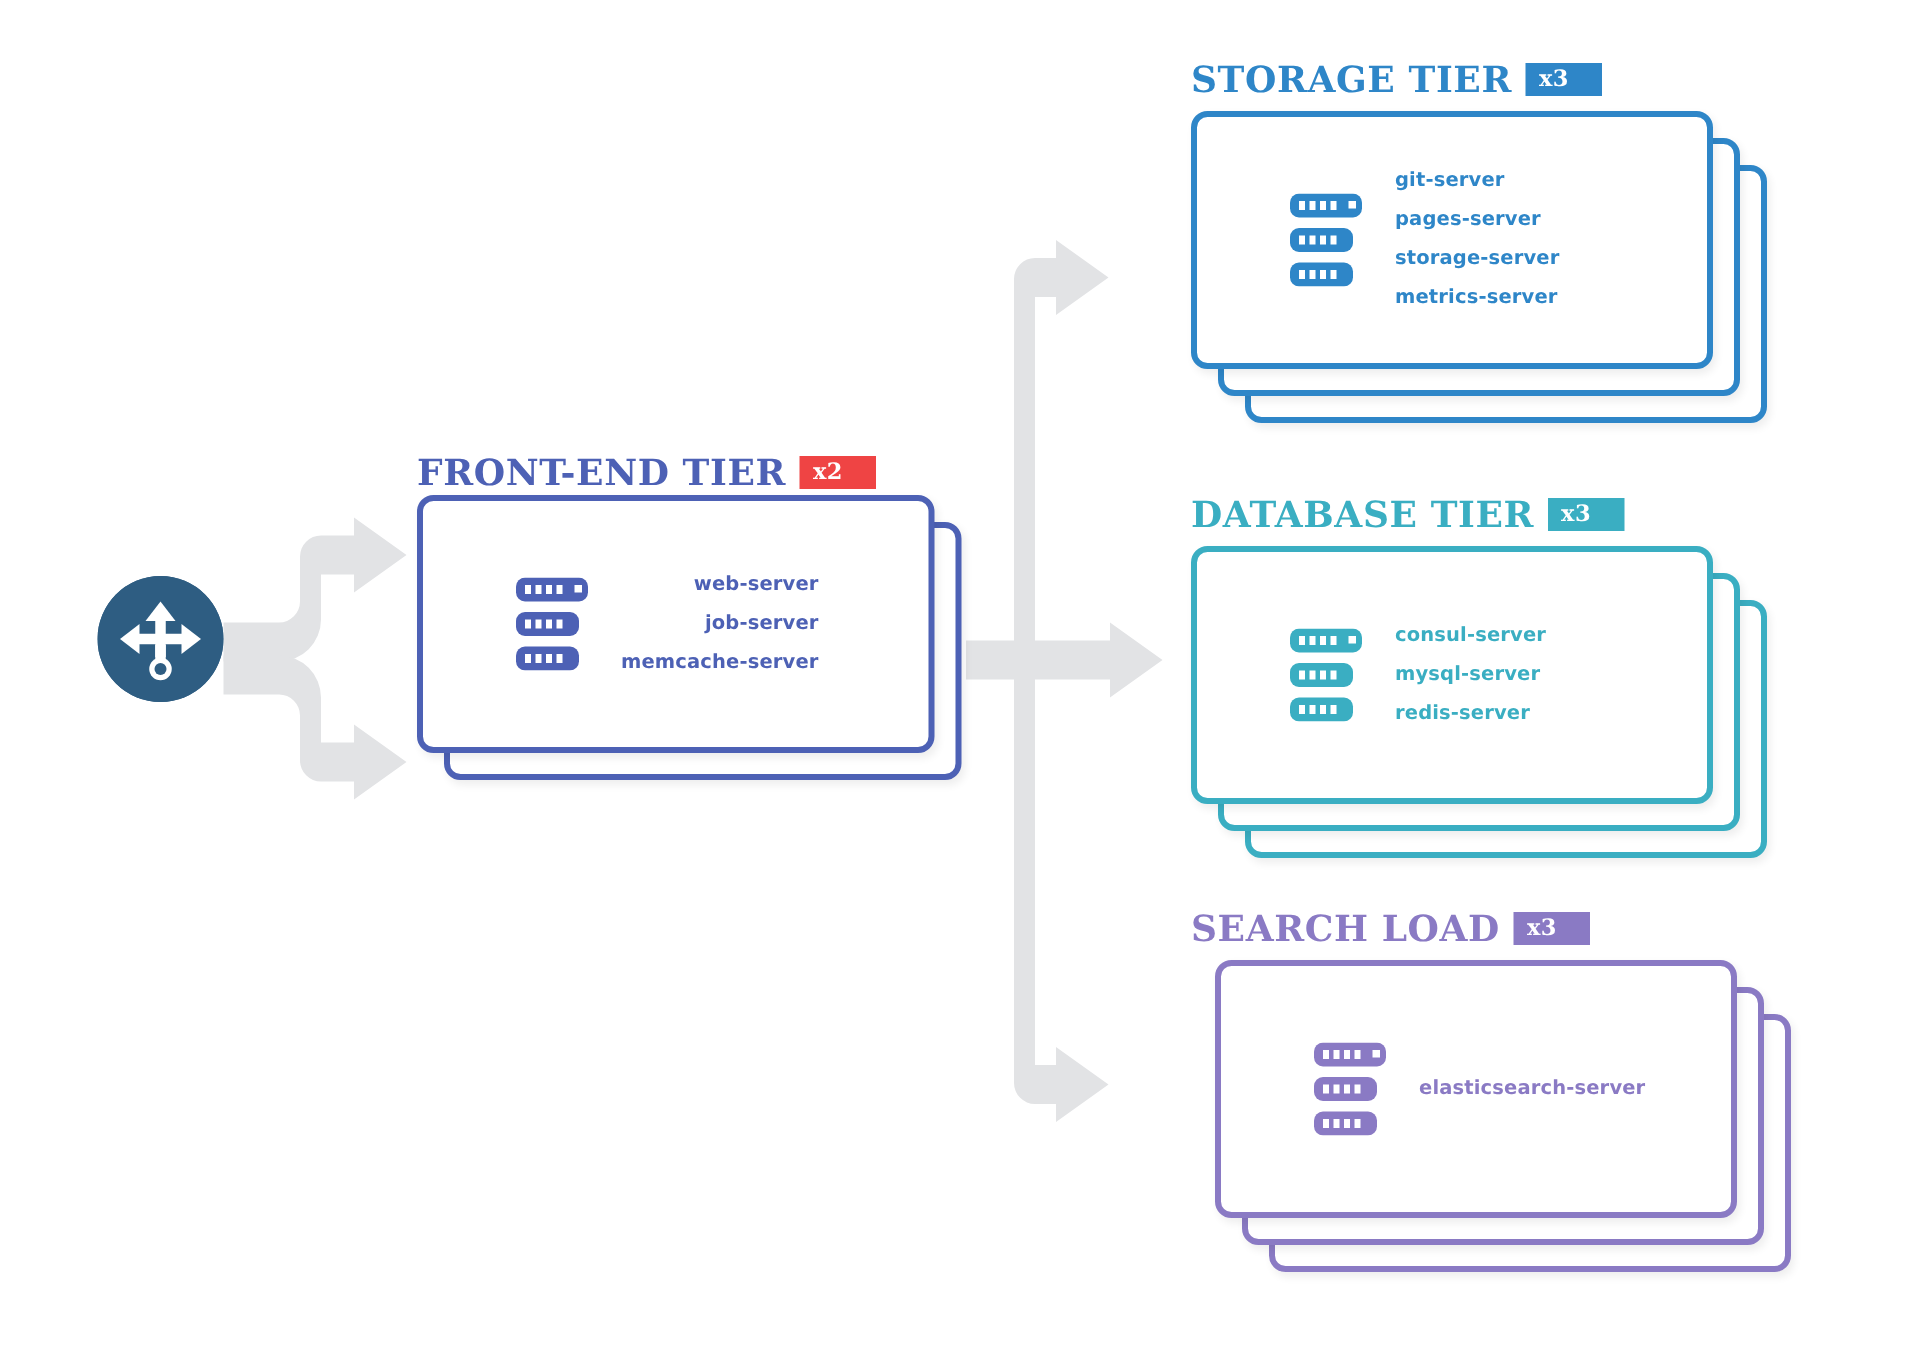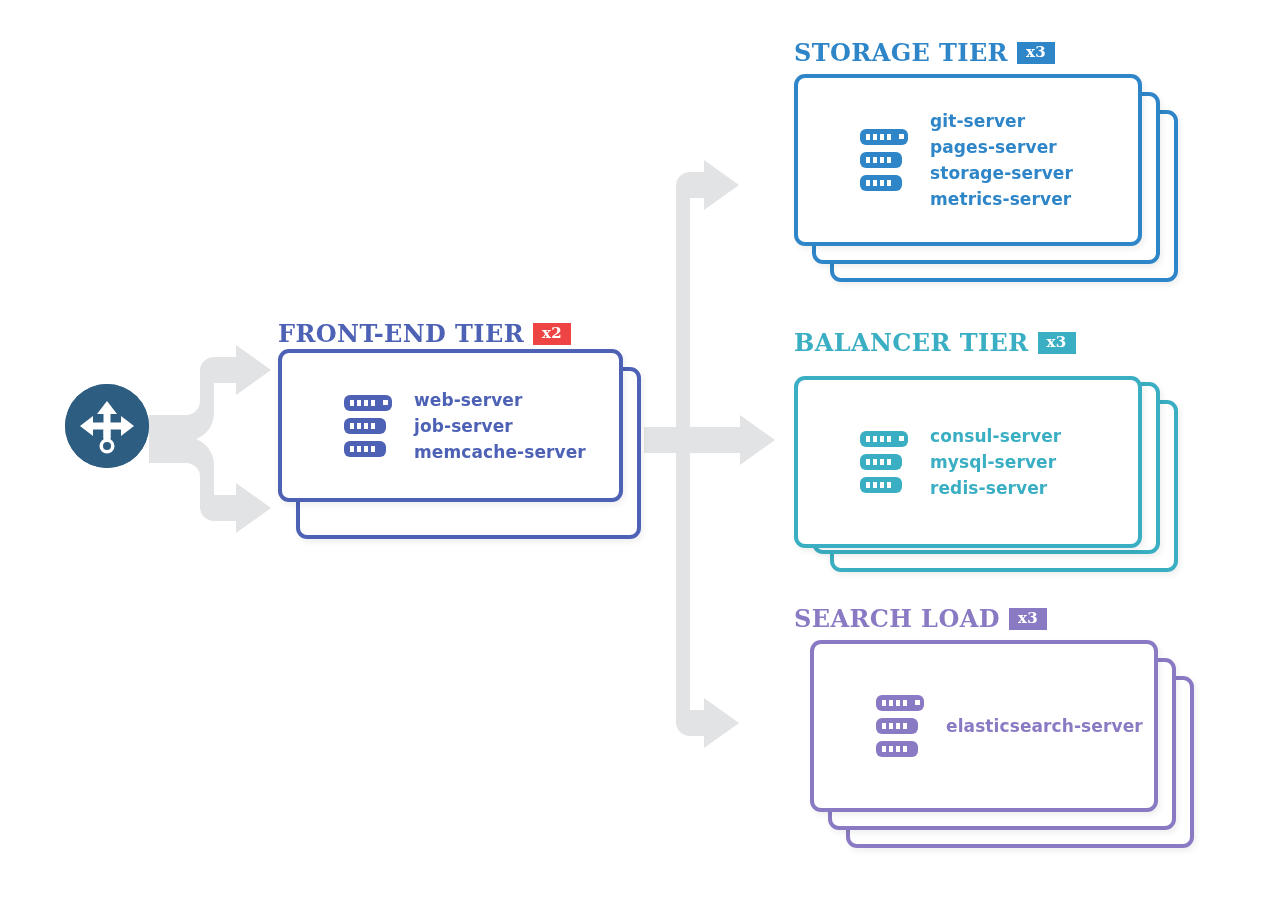--- a/index.html
+++ b/index.html
@@ -68,21 +68,21 @@
     font-family: "DejaVu Serif", serif;
     font-weight: bold;
     font-size: 24px;
     letter-spacing: 0.4px;
   }
   .tier-badge {
     font-family: "DejaVu Serif", serif;
     font-weight: bold;
     font-size: 15px;
     color: #ffffff;
-    padding: 3px 9px 4px 9px;
+    padding: 3px 22px 4px 9px;
     line-height: 1;
     letter-spacing: 0.3px;
   }
 
   .stack {
     position: absolute;
     left: 0;
   }
   .card {
     position: absolute;
@@ -103,21 +103,21 @@
     padding-left: 62px;
   }
   .rack-icon { flex: 0 0 auto; }
   .rack-icon svg { display: block; }
   .server-list {
     display: flex;
     flex-direction: column;
     gap: 4px;
     font-family: "DejaVu Sans", sans-serif;
     font-weight: bold;
-    font-size: 17px;
+    font-size: 13px;
     line-height: 22px;
     letter-spacing: 0.1px;
   }
   .server-item { white-space: nowrap; }
 </style>
 </head>
 <body>
 
 <div id="canvas">
 
@@ -159,31 +159,31 @@
         <polygon points="15,42 28,32 28,52"></polygon>
         <polygon points="69,42 56,32 56,52"></polygon>
 
         <rect x="38.5" y="46" width="7" height="12"></rect>
         <circle cx="42" cy="62" r="7.5" fill="#ffffff"></circle>
         <circle cx="42" cy="62" r="4" fill="#2e5d82"></circle>
       </g>
     </svg>
   </div>
 
-  <div class="tier" style="left:278px; top:319px; width:380px; height:230px;">
+  <div class="tier" style="left:278px; top:300px; width:380px; height:230px;text-align:right;">
     <div class="tier-head">
       <span class="tier-title" style="color:#4d61b5;">FRONT-END TIER</span>
       <span class="tier-badge" style="background:#ef4444;">x2</span>
     </div>
 
     <div class="stack" style="top:30px; width:380px; height:200px;">
 
       <div class="card" style="left:18px; top:18px; width:345px; height:172px; border-width:4px; border-color:#4d61b5;"></div>
 
-      <div class="card card-front" style="left:0px; top:0px; width:345px; height:153px; border-width:4px; border-color:#4d61b5;">
+      <div class="card card-front" style="left:0px; top:0px; width:345px; height:172px; border-width:4px; border-color:#4d61b5;">
         <div class="card-inner">
           <span class="rack-icon">
             <svg width="48" height="62" viewBox="0 0 48 62">
               <g fill="#4d61b5">
                 <rect x="0" y="0" width="48" height="16" rx="6"></rect>
                 <rect x="0" y="23" width="42" height="16" rx="6"></rect>
                 <rect x="0" y="46" width="42" height="16" rx="6"></rect>
               </g>
               <g fill="#ffffff">
                 <rect x="6" y="5" width="4" height="6"></rect>
@@ -253,28 +253,28 @@
             <span class="server-item">storage-server</span>
             <span class="server-item">metrics-server</span>
           </span>
         </div>
       </div>
     </div>
   </div>
 
   <div class="tier" style="left:794px; top:328px; width:400px; height:260px;">
     <div class="tier-head">
-      <span class="tier-title" style="color:#3aaec2;">BALANCER TIER</span>
+      <span class="tier-title" style="color:#3aaec2;">DATABASE TIER</span>
       <span class="tier-badge" style="background:#3aaec2;">x3</span>
     </div>
 
     <div class="stack" style="top:36px; width:400px; height:224px;">
       <div class="card" style="left:36px; top:36px; width:348px; height:172px; border-width:4px; border-color:#3aaec2;"></div>
       <div class="card" style="left:18px; top:18px; width:348px; height:172px; border-width:4px; border-color:#3aaec2;"></div>
-      <div class="card card-front" style="left:0px; top:12px; width:348px; height:172px; border-width:4px; border-color:#3aaec2;">
+      <div class="card card-front" style="left:0px; top:0px; width:348px; height:172px; border-width:4px; border-color:#3aaec2;">
         <div class="card-inner">
           <span class="rack-icon">
             <svg width="48" height="62" viewBox="0 0 48 62">
               <g fill="#3aaec2">
                 <rect x="0" y="0" width="48" height="16" rx="6"></rect>
                 <rect x="0" y="23" width="42" height="16" rx="6"></rect>
                 <rect x="0" y="46" width="42" height="16" rx="6"></rect>
               </g>
               <g fill="#ffffff">
                 <rect x="6" y="5" width="4" height="6"></rect>

